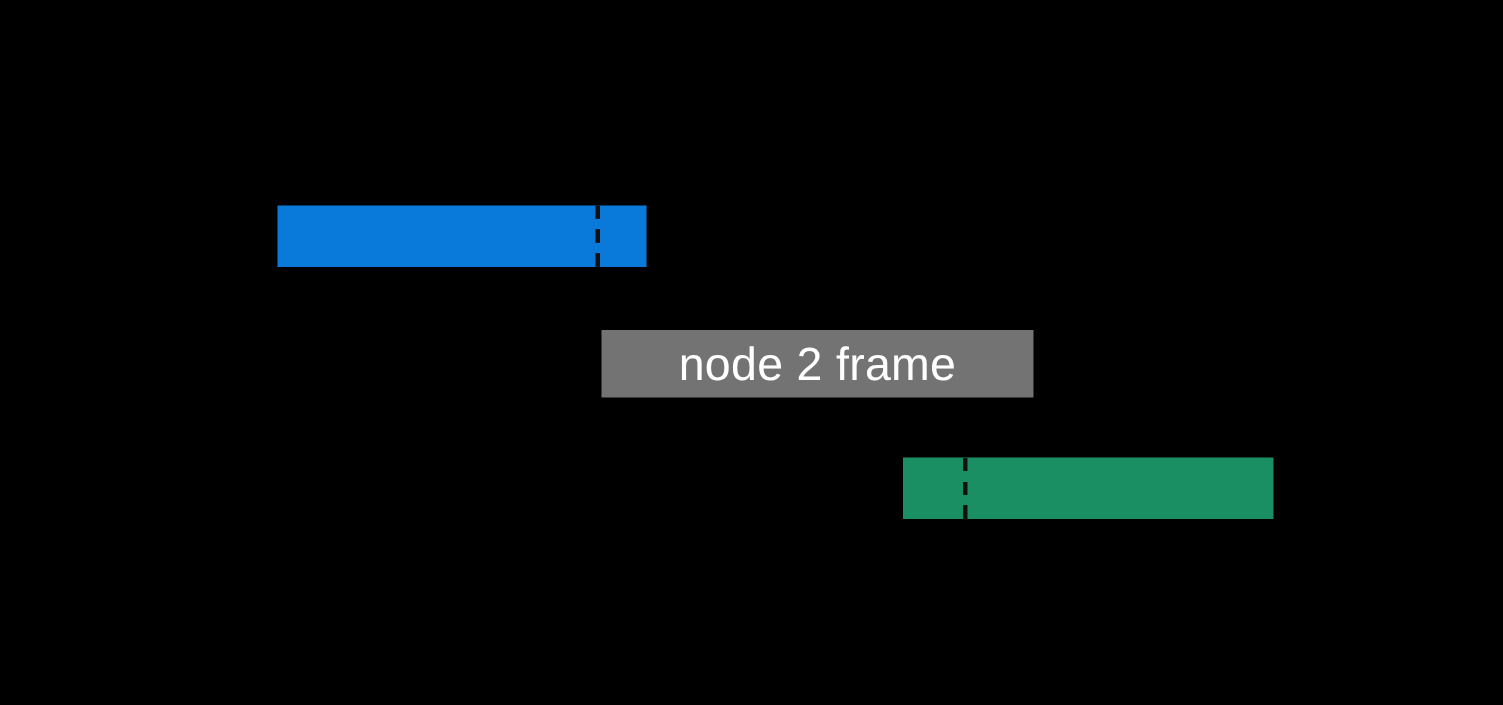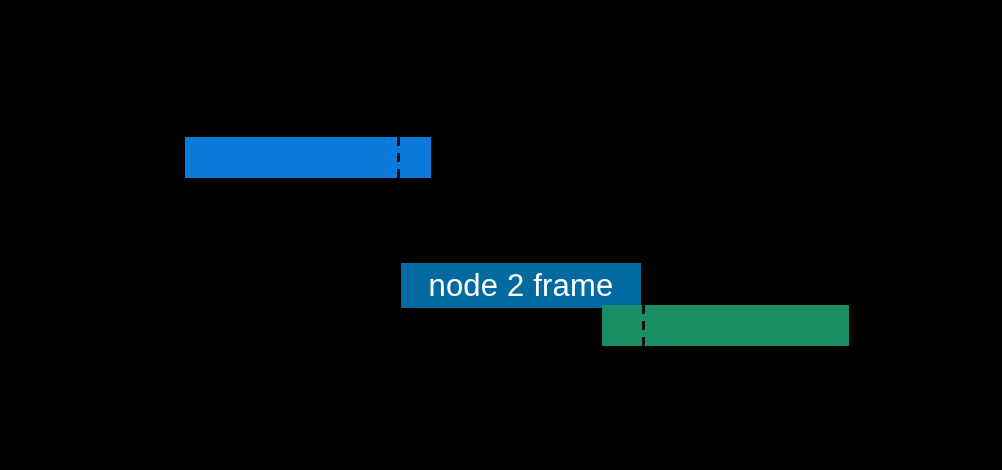--- a/index.html
+++ b/index.html
@@ -72,21 +72,21 @@
 </head>
 <body>
 
 <div id="canvas" style="background: rgb(0, 0, 0); width: 1002px; height: 470px;">
 
   <div class="frame-bar" id="bar-node1" style="left: 185px; top: 137px; width: 246px; height: 41px; background: rgb(10, 122, 218);">
     <span class="dash-marker" id="marker-node1" style="left: 212px; background-image: repeating-linear-gradient(rgb(17, 17, 17) 0px, rgb(17, 17, 17) 9px, rgba(0, 0, 0, 0) 9px, rgba(0, 0, 0, 0) 16px);"></span>
     <span class="frame-label"></span>
   </div>
 
-  <div class="frame-bar" id="bar-node2" style="left: 401px; top: 220px; width: 240px; height: 45px; background: #0369a1; margin-top: 43px;">
+  <div class="frame-bar" id="bar-node2" style="left: 401px; top: 220px; width: 288px; height: 45px; background: #737373;">
     <span class="frame-label" style="color: rgb(255, 255, 255);">node 2 frame</span>
   </div>
 
   <div class="frame-bar" id="bar-node3" style="left: 602px; top: 305px; width: 247px; height: 41px; background: rgb(27, 143, 100);">
     <span class="dash-marker" id="marker-node3" style="left: 40px; background-image: repeating-linear-gradient(rgb(17, 17, 17) 0px, rgb(17, 17, 17) 9px, rgba(0, 0, 0, 0) 9px, rgba(0, 0, 0, 0) 16px);"></span>
     <span class="frame-label"></span>
   </div>
 
 </div>
 

